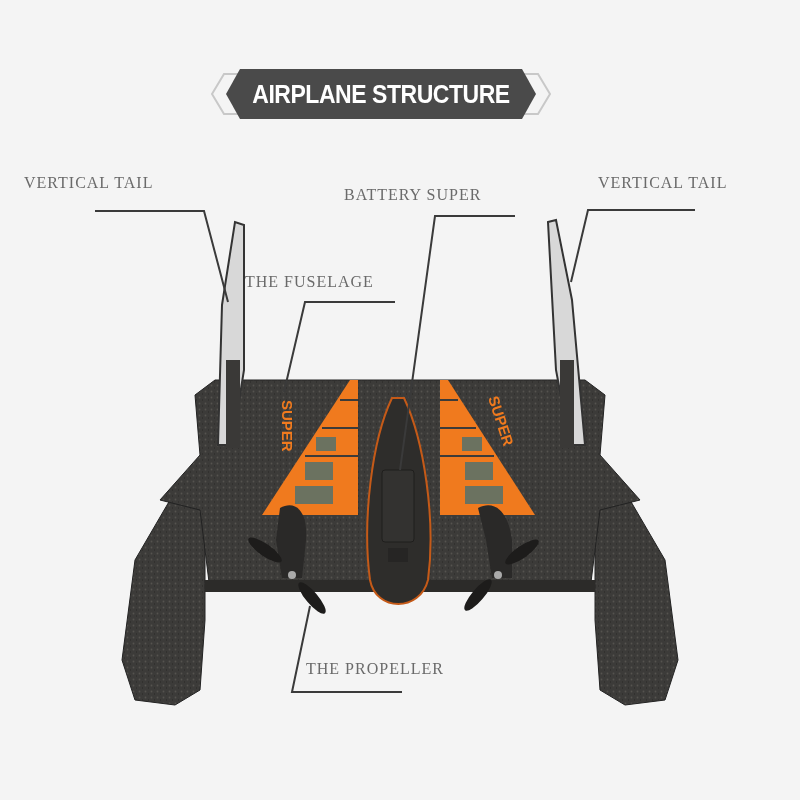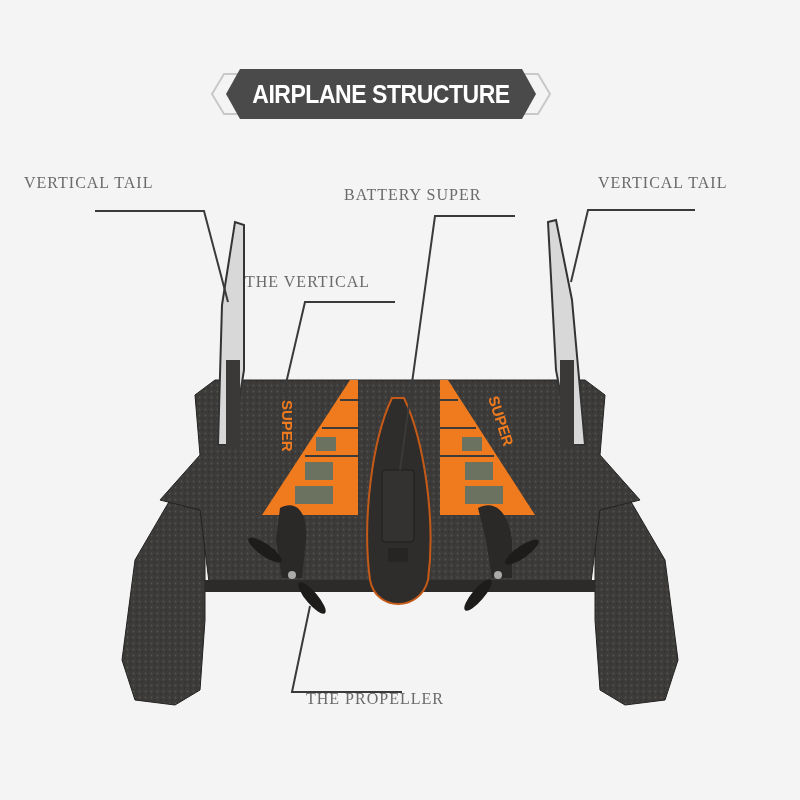--- a/index.html
+++ b/index.html
@@ -89,14 +89,14 @@
   <svg width="342" height="52" viewBox="0 0 342 52">
     <polygon points="14,6 328,6 340,26 328,46 14,46 2,26" fill="none" stroke="#c8c8c8" stroke-width="2"></polygon>
     <polygon points="30,1 312,1 326,26 312,51 30,51 16,26" fill="#4a4a4a"></polygon>
   </svg>
   <div class="banner-text">AIRPLANE STRUCTURE</div>
 </div>
 
 <div class="label" style="left:24px; top:174px;">VERTICAL TAIL</div>
 <div class="label" style="left:344px; top:186px;">BATTERY SUPER</div>
 <div class="label" style="left:598px; top:174px;">VERTICAL TAIL</div>
-<div class="label" style="left:245px; top:273px;">THE VERTICAL</div>
-<div class="label" style="left:306px; top:690px;">THE PROPELLER</div>
+<div class="label" style="left:245px; top:273px;">THE FUSELAGE</div>
+<div class="label" style="left:306px; top:660px;">THE PROPELLER</div>
 
 </body></html>

